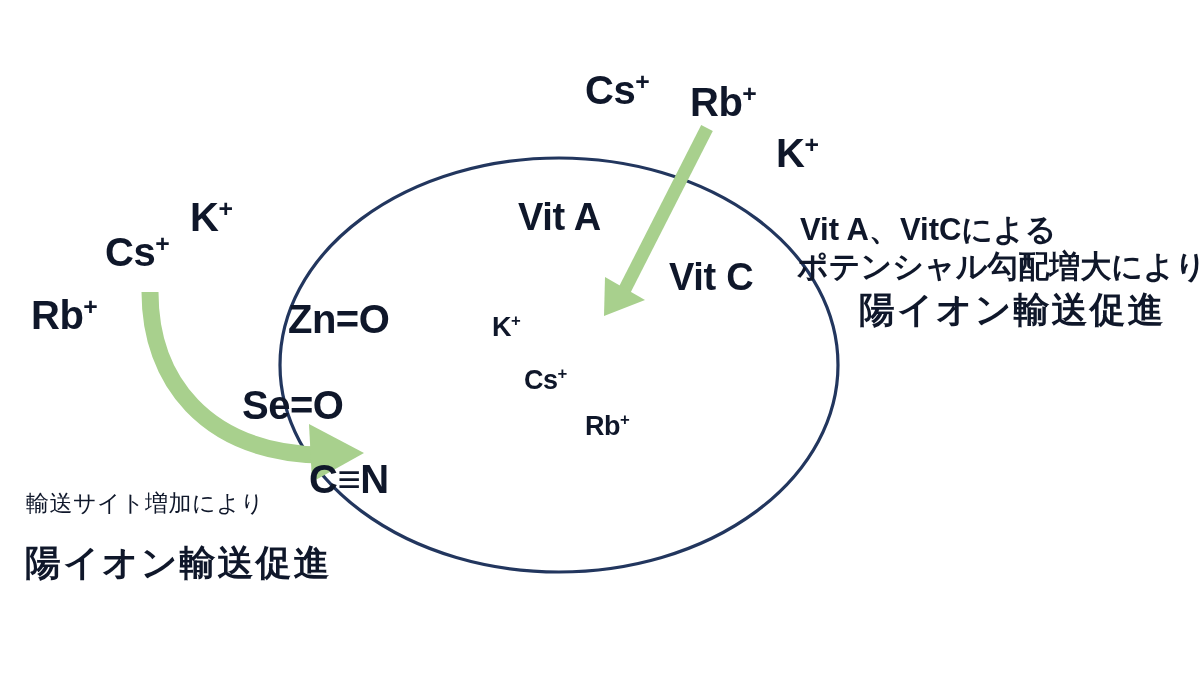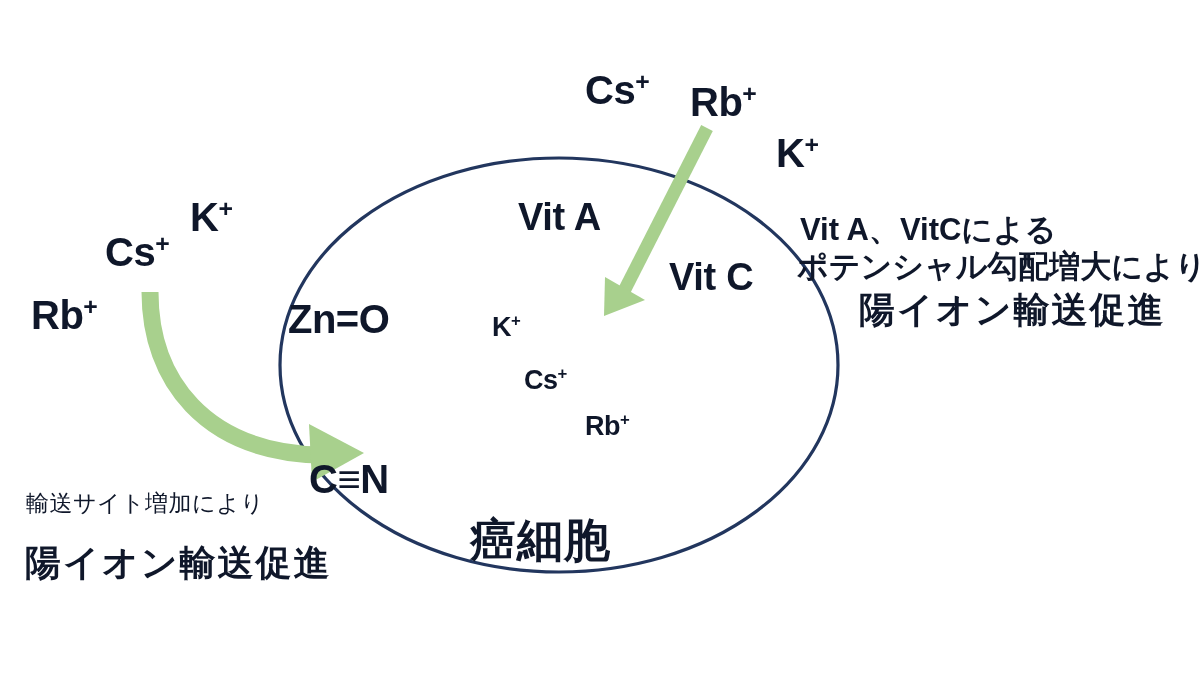--- a/index.html
+++ b/index.html
@@ -125,28 +125,28 @@
   <div class="lbl ion ion-inner" style="left:524px; top:366px;">
     <span>Cs</span><span class="sup">+</span>
   </div>
 
   <div class="lbl ion ion-inner" style="left:585px; top:412px;">
     <span>Rb</span><span class="sup">+</span>
   </div>
 
   <div class="lbl chem" style="left:250px; top:299px;margin-left:38px;">Zn=O</div>
 
+  <div class="lbl chem" style="left:242px; top:385px;">Se=O</div>
 
   <div class="lbl chem" style="left:309px; top:459px;">C≡N</div>
 
   <div class="lbl vit" style="left:518px; top:198px;text-align:center;">Vit A</div>
 
   <div class="lbl vit" style="left:669px; top:246px;margin-top:12px;">Vit C</div>
 
-  <div class="lbl cellname" style="left:470px; top:517px;">癌細胞</div>
 
   <div class="lbl note-thin" style="left:26px; top:492px;">輸送サイト増加により</div>
 
   <div class="lbl note-bold-big" style="left:25px; top:545px;">陽イオン輸送促進</div>
 
   <div class="lbl note-bold-mid" style="left:800px; top:214px;">Vit A、VitCによる</div>
 
   <div class="lbl note-bold-mid" style="left:797px; top:251px;">ポテンシャル勾配増大により</div>
 
   <div class="lbl note-bold-big" style="left:859px; top:292px;">陽イオン輸送促進</div>

